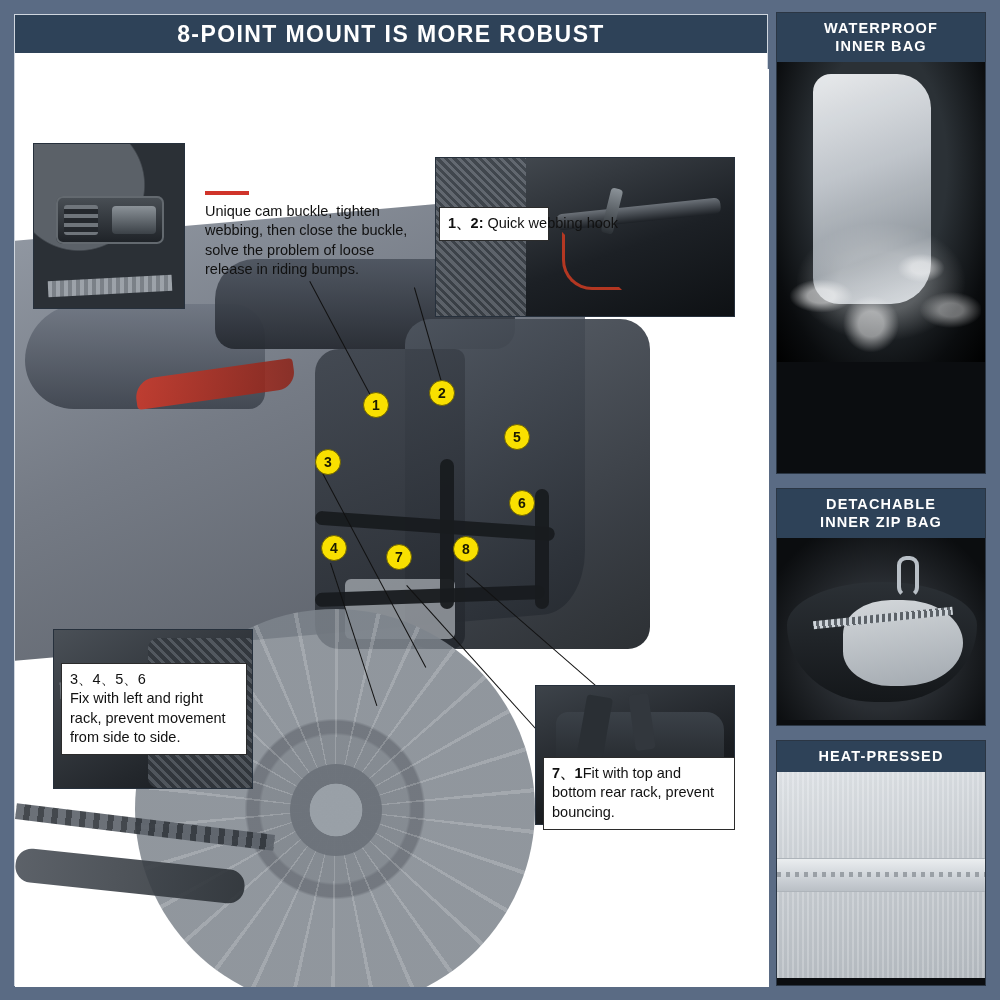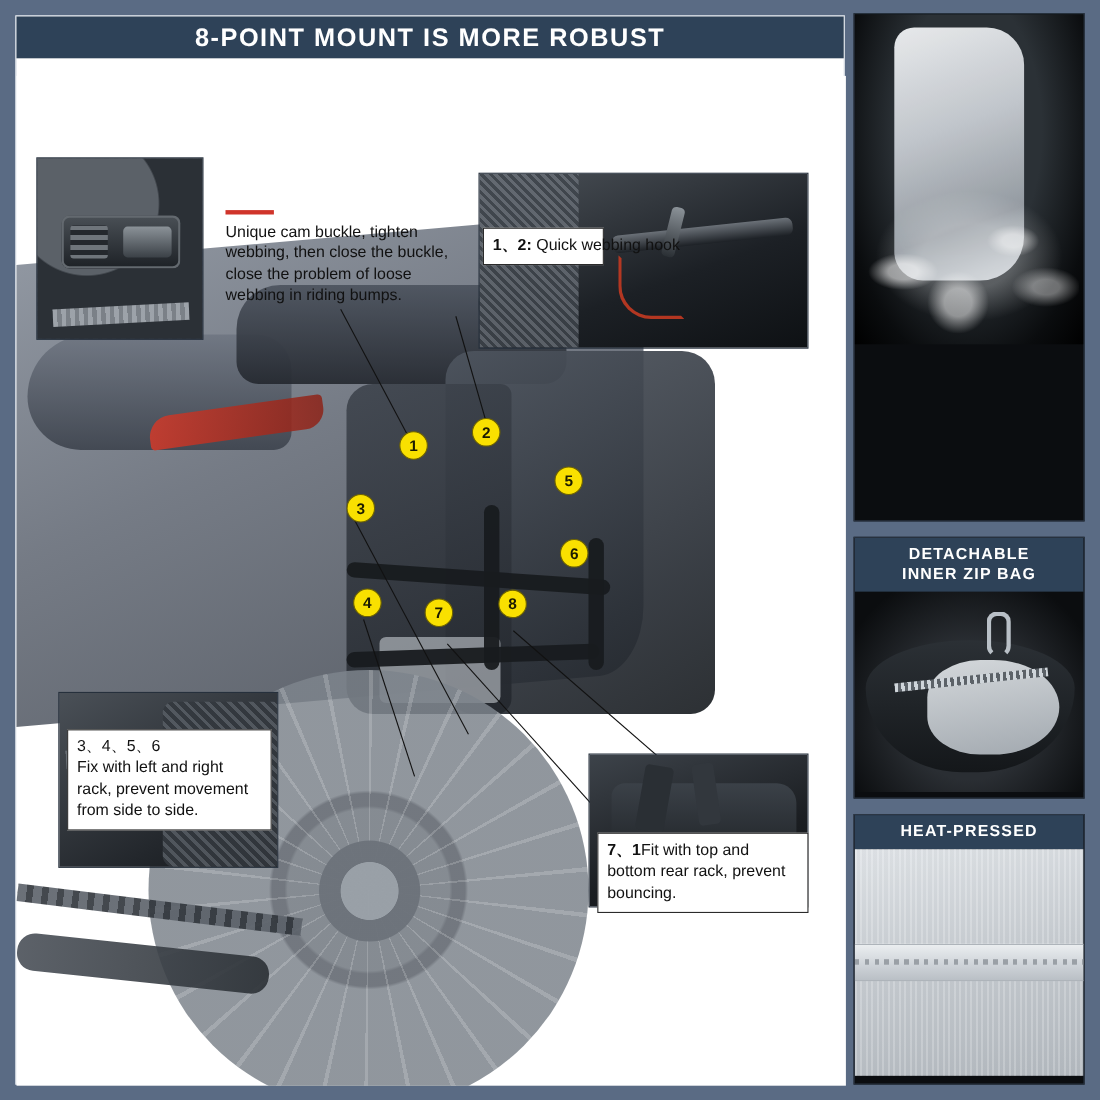--- a/index.html
+++ b/index.html
@@ -426,41 +426,45 @@
       <div class="num" style="left:300px; top:380px;">3</div>
       <div class="num" style="left:306px; top:466px;">4</div>
       <div class="num" style="left:489px; top:355px;">5</div>
       <div class="num" style="left:494px; top:421px;">6</div>
       <div class="num" style="left:371px; top:475px;">7</div>
       <div class="num" style="left:438px; top:467px;">8</div>
     </div>
 
     <div class="caption cap-buckle">
       <div class="redline"></div>
-      <div>Unique cam buckle, tighten webbing, then close the buckle, close the problem of loose webbing in riding bumps.</div>
+      <div>Unique cam buckle, tighten webbing, then close the buckle, solve the problem of loose release in riding bumps.</div>
     </div>
 
     <div class="caption cap-hook">
       <div class="line1">
         <b>1、2:</b>
         <span>Quick webbing hook</span>
       </div>
     </div>
 
     <div class="caption cap-rack">
       <div>3、4、5、6</div>
       <div>Fix with left and right rack, prevent movement from side to side.</div>
     </div>
 
     <div class="caption cap-rear">
       <b>7、1</b><span>Fit with top and bottom rear rack, prevent bouncing.</span>
     </div>
   </div>
 
   <div class="right-card" id="card-waterproof">
+    <div class="rc-title">
+      <div>WATERPROOF</div>
+      <div>INNER BAG</div>
+    </div>
     <div class="rc-photo">
       <div class="wp-bag"></div>
       <div class="wp-splash"></div>
     </div>
   </div>
 
   <div class="right-card" id="card-heat">
     <div class="rc-title">
       <div>HEAT-PRESSED</div>
     </div>

